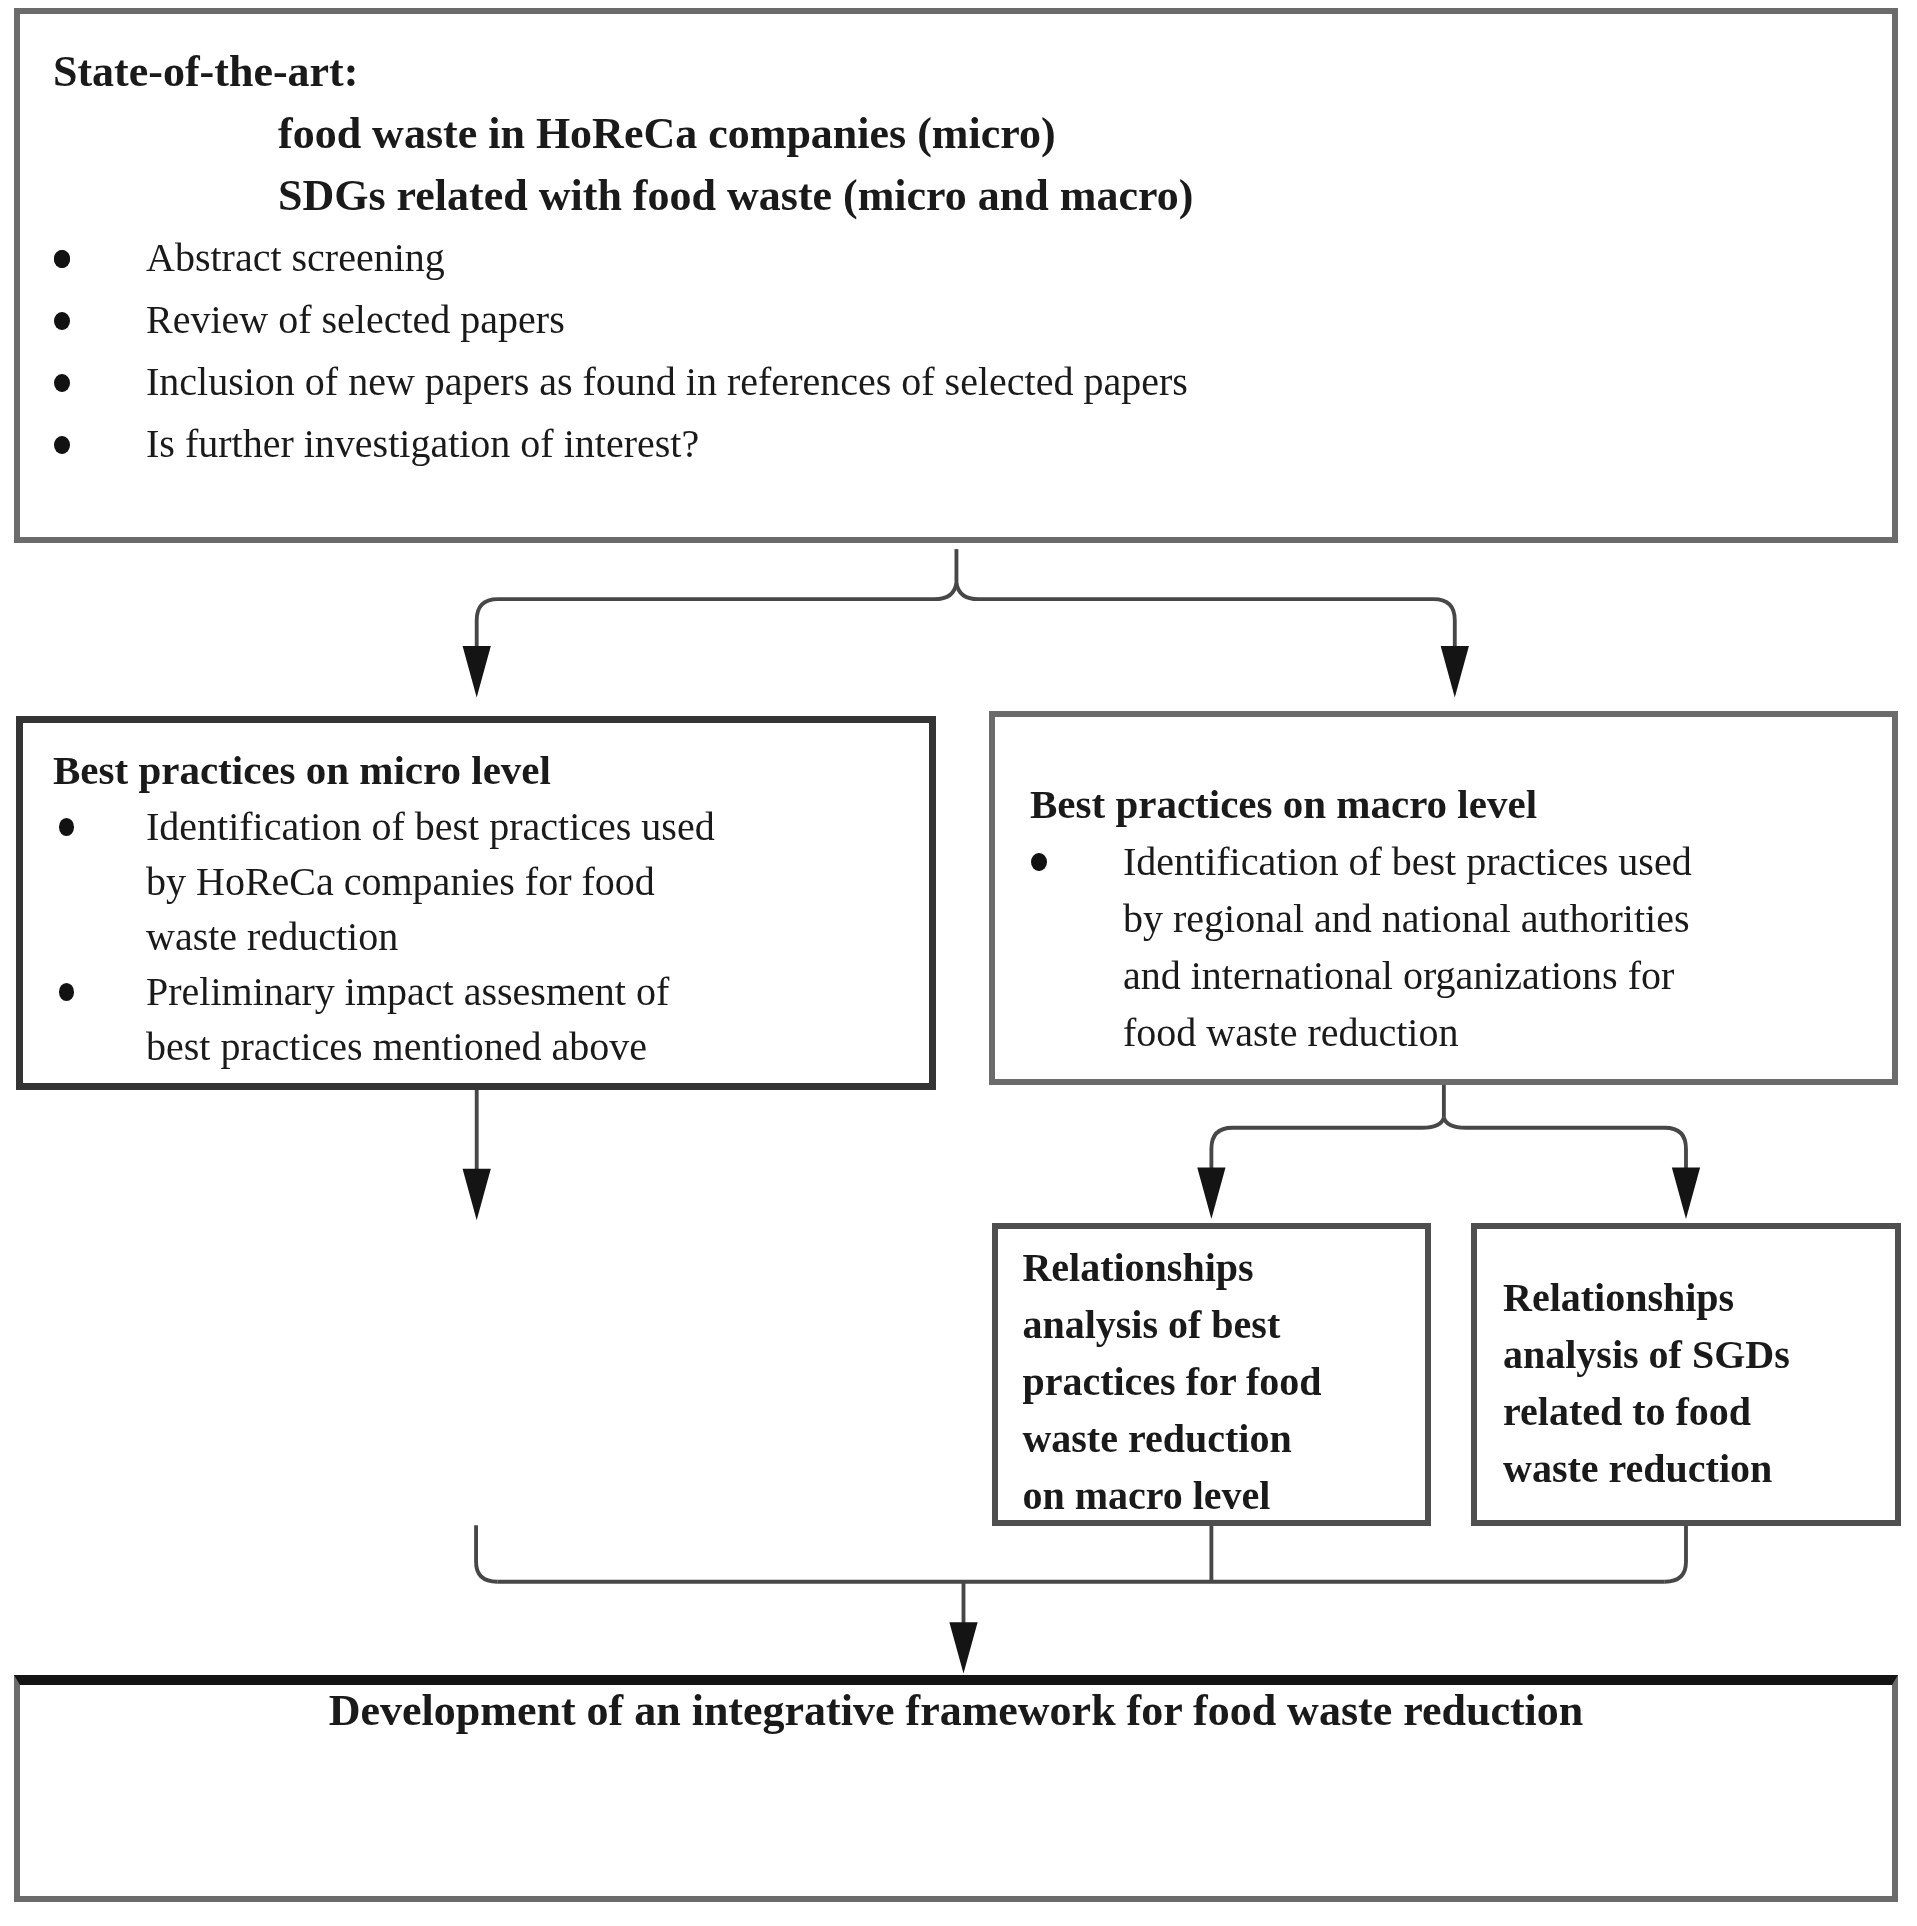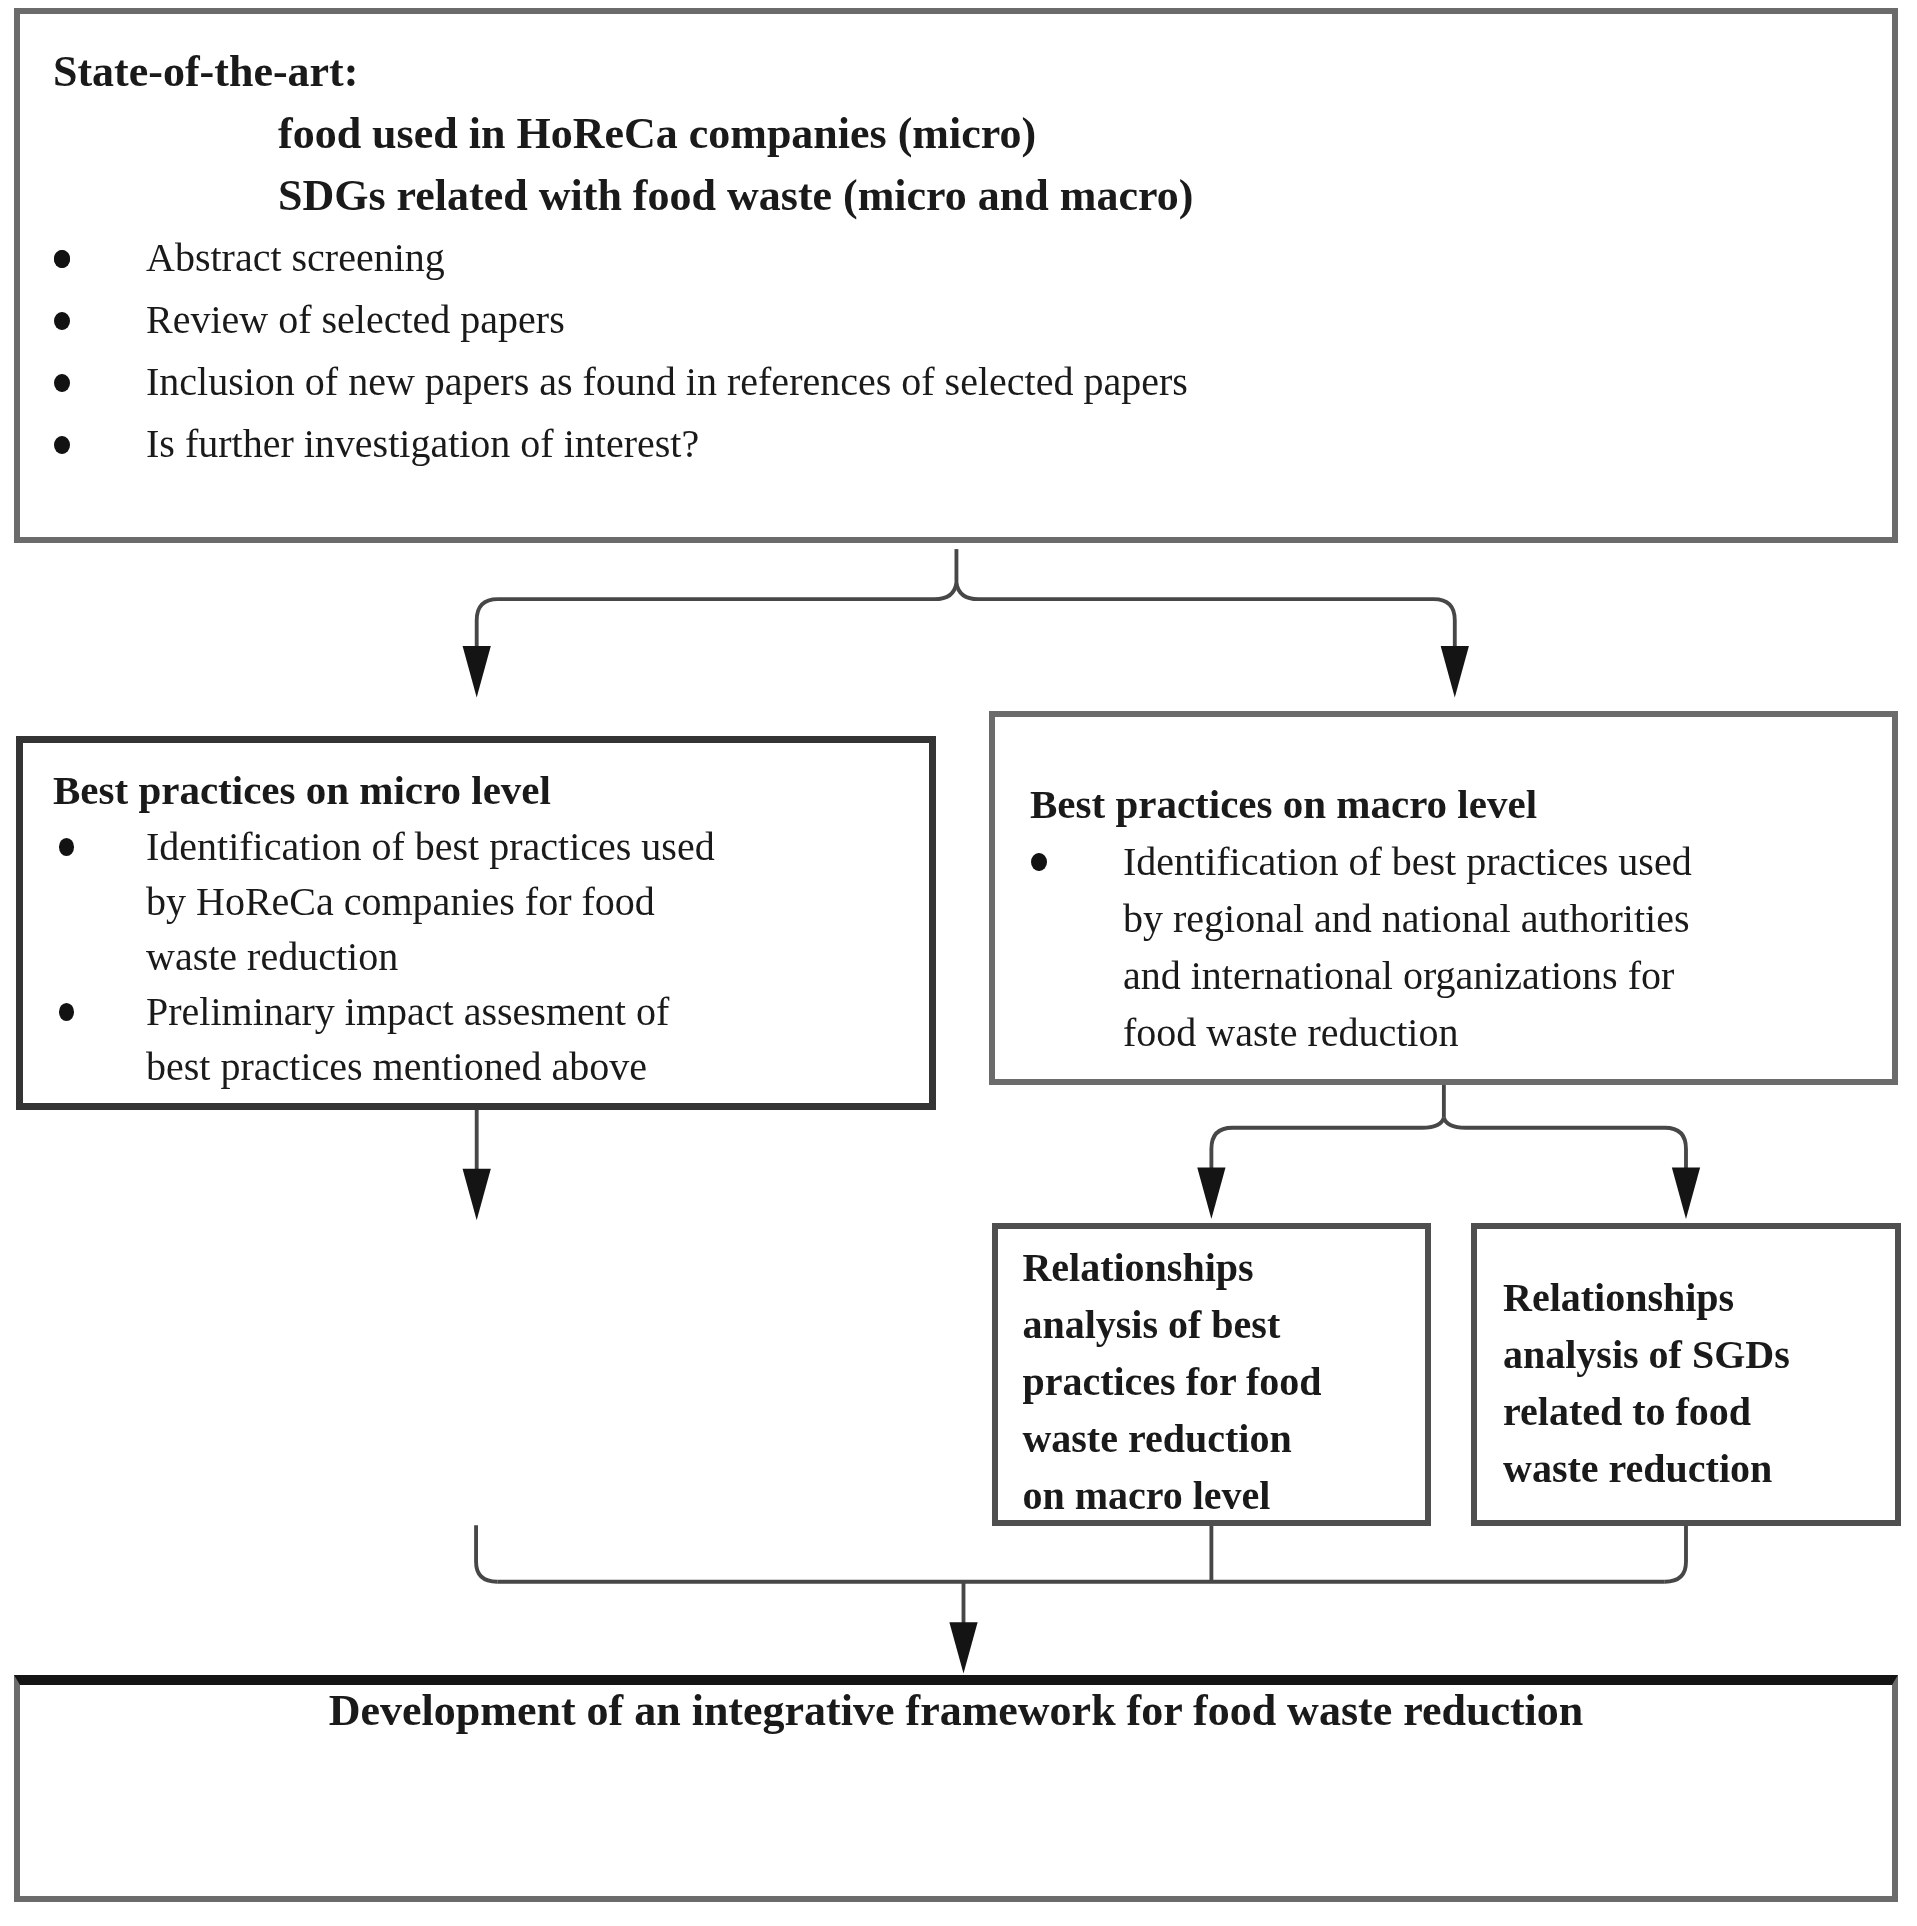--- a/index.html
+++ b/index.html
@@ -22,21 +22,21 @@
   
   #top-box { left:14px; top:8px; width:1884px; height:535px; padding:27px 26px 0 33px; border-color:#6b6b6b; }
   .tb-title { font-weight:bold; font-size:44px; line-height:62px; }
   .tb-sub   { font-weight:bold; font-size:44px; line-height:62px; padding-left:225px; }
   ul { list-style:none; }
   li.bullet { position:relative; padding-left:93px; font-size:40px; line-height:62px; }
   .dot { position:absolute; left:1.3px; top:23px; width:15.4px; height:18px; border-radius:50%; background:#121212; }
   .bt { white-space:pre-line; }
 
   
-  #micro-box { left:16px;  top:736px; width:920px; height:374px; padding:19px 18px 0 30px; }
+  #micro-box { left:16px;  top:716px; width:920px; height:374px; padding:19px 18px 0 30px; }
   #macro-box { left:989px; top:700px; width:909px; height:374px; padding:59px 24.4px 0 35px; border-color:#6b6b6b;margin-top:11px; }
   .box-title { font-weight:bold; font-size:41px; line-height:57px; }
   #micro-box li.bullet, #sdm-box li.bullet { font-size:40px; line-height:55px; }
   #micro-box .dot, #sdm-box .dot { left:5.8px; top:19px; }
   #macro-box li.bullet { font-size:40px; line-height:57px; }
   #macro-box .dot { top:20px; }
 
   
   #sdm-box { left:16px; top:1223px; width:920px; height:303px; padding:37px 18px 0 30px; }
   #sdm-box .box-title { line-height:59px; }
@@ -83,21 +83,21 @@
     <path class="wire" d="M741 2375 L741 2432 Q741 2463 774 2463"></path>
     <path class="wire" d="M1886 2375 L1886 2463"></path>
     <path class="wire" d="M2625 2375 L2625 2432 Q2625 2463 2592 2463"></path>
     <path class="wire" d="M774 2463 L2592 2463"></path>
     <path class="wire" d="M1500 2463 L1500 2532"></path>
     <path class="head" d="M1500 2606 L1478 2526 L1522 2526 Z"></path>
   </svg>
 
   <div class="box" id="top-box">
     <div class="tb-title">State-of-the-art:</div>
-    <div class="tb-sub">food used in HoReCa companies (micro)</div>
+    <div class="tb-sub">food waste in HoReCa companies (micro)</div>
     <div class="tb-sub">SDGs related with food waste (micro and macro)</div>
     <ul>
       <li class="bullet"><span class="dot"></span></li>
       <li class="bullet"><span class="dot"></span><span class="bt">Abstract screening</span></li>
       <li class="bullet"><span class="dot"></span><span class="bt">Review of selected papers</span></li>
       <li class="bullet"><span class="dot"></span><span class="bt">Inclusion of new papers as found in references of selected papers</span></li>
       <li class="bullet"><span class="dot"></span><span class="bt">Is further investigation of interest?</span></li>
     </ul>
   </div>
 

